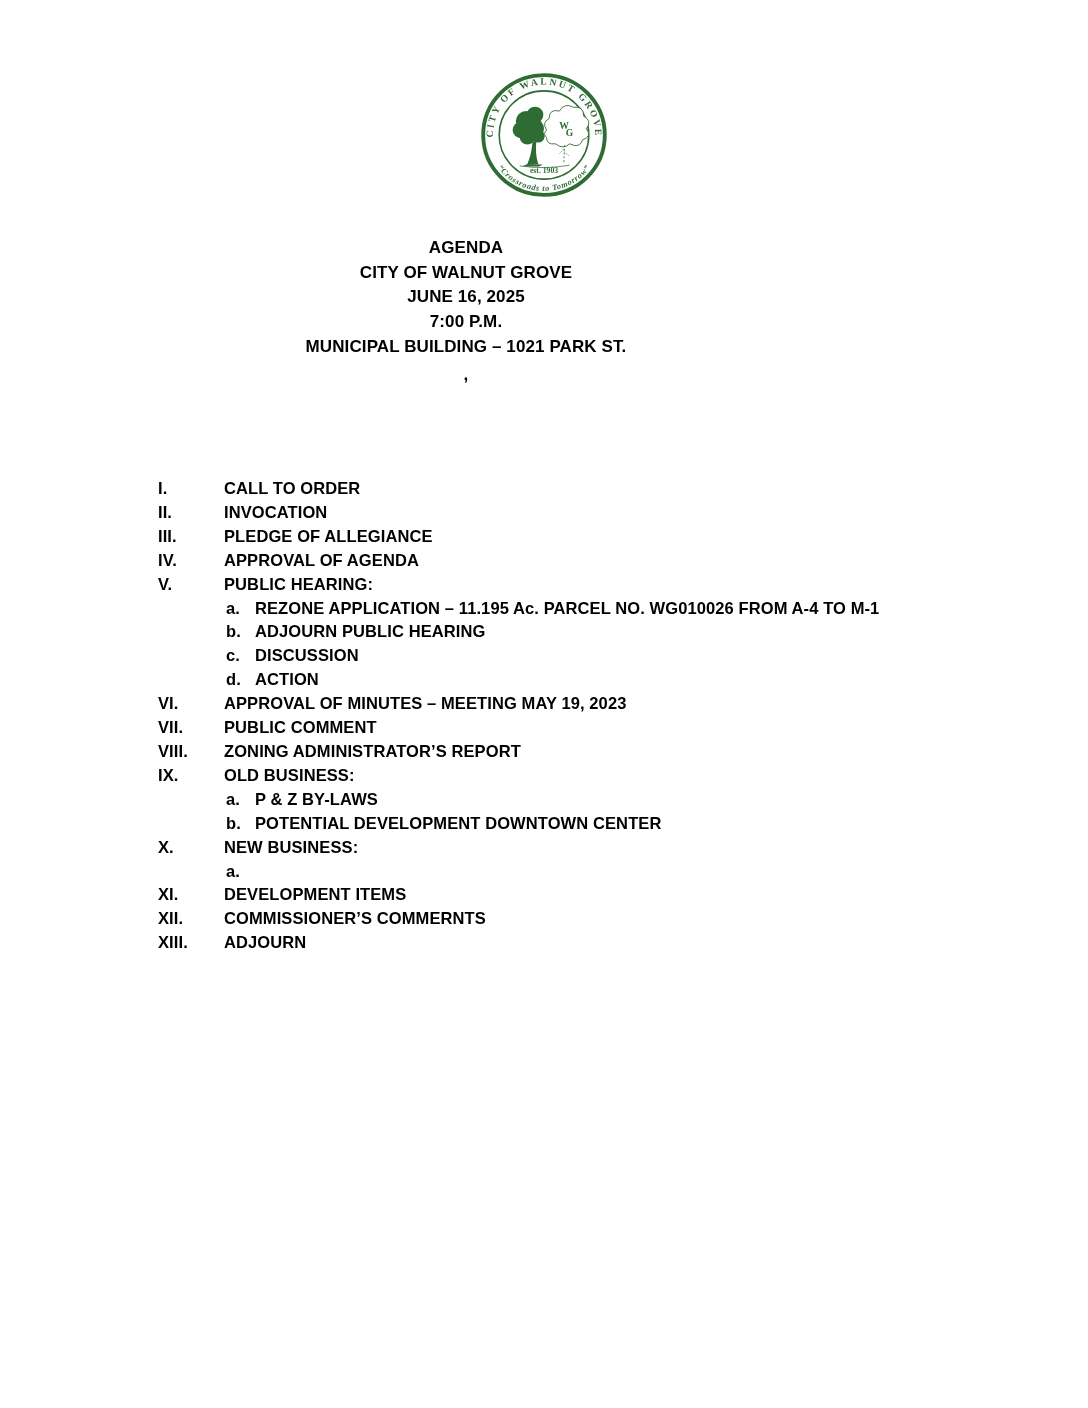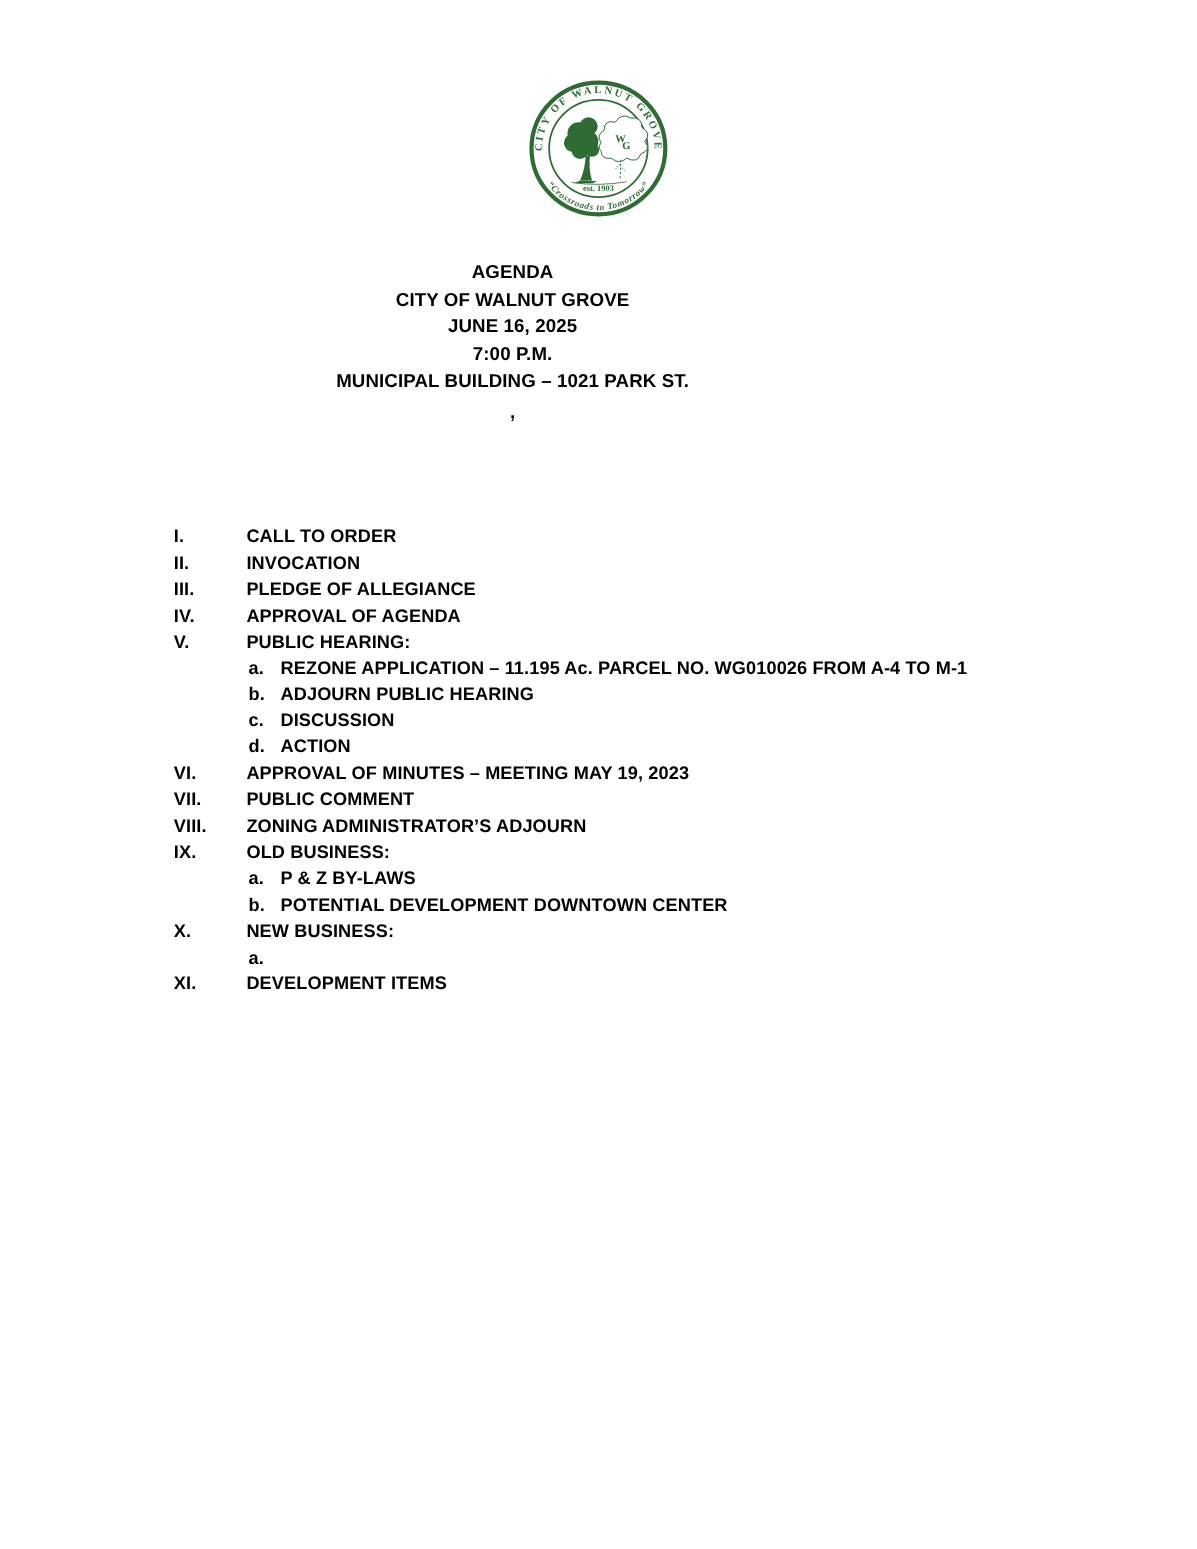--- a/index.html
+++ b/index.html
@@ -163,21 +163,21 @@
       <div class="agenda-row">
         <span class="numeral">VI.</span>
         <span class="label">APPROVAL OF MINUTES – MEETING MAY 19, 2023</span>
       </div>
       <div class="agenda-row">
         <span class="numeral">VII.</span>
         <span class="label">PUBLIC COMMENT</span>
       </div>
       <div class="agenda-row">
         <span class="numeral">VIII.</span>
-        <span class="label">ZONING ADMINISTRATOR’S ADJOURN</span>
+        <span class="label">ZONING ADMINISTRATOR’S REPORT</span>
       </div>
       <div class="agenda-row">
         <span class="numeral">IX.</span>
         <span class="label">OLD BUSINESS:</span>
       </div>
       <div class="agenda-subrow">
         <span class="letter">a.</span>
         <span class="label">P &amp; Z BY-LAWS</span>
       </div>
       <div class="agenda-subrow">
@@ -188,15 +188,23 @@
         <span class="numeral">X.</span>
         <span class="label">NEW BUSINESS:</span>
       </div>
       <div class="agenda-subrow">
         <span class="letter">a.</span>
       </div>
       <div class="agenda-row">
         <span class="numeral">XI.</span>
         <span class="label">DEVELOPMENT ITEMS</span>
       </div>
+      <div class="agenda-row">
+        <span class="numeral">XII.</span>
+        <span class="label">COMMISSIONER’S COMMERNTS</span>
+      </div>
+      <div class="agenda-row">
+        <span class="numeral">XIII.</span>
+        <span class="label">ADJOURN</span>
+      </div>
     </div>
 
 </div>
 
 </body></html>

